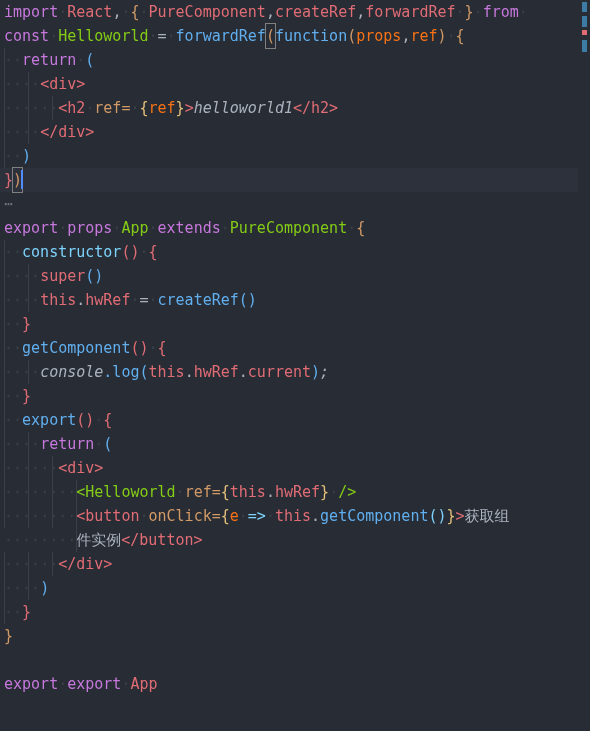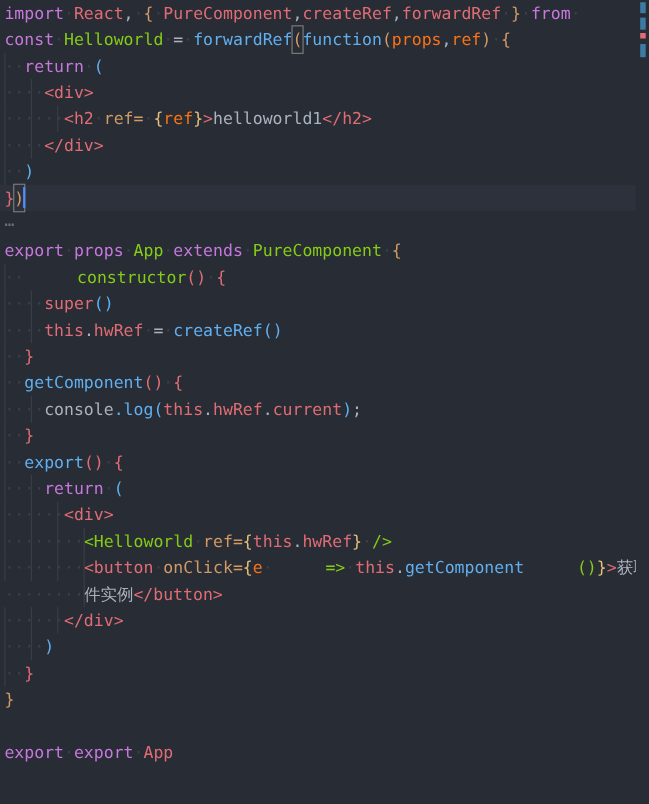--- a/index.html
+++ b/index.html
@@ -46,23 +46,23 @@
 
   
   .t-kw      { color: #c678dd; text-align: center; }   
   .t-var     { color: #e06c75; }   
   .t-brace   { color: #d19a66; }   
   .t-yellow  { color: #84cc16; }   
   .t-fn      { color: #61afef; }   
   .t-str     { color: #98c379; }   
   .t-param   { color: #f97316; }   
   .t-punct   { color: #abb2bf; }
-  .t-plain   { color: #abb2bf; }
+  .t-plain   { color: #abb2bf; font-style: italic; }
   .t-curly   { color: #e5c07b; }
-  .t-arrow   { color: #84cc16; margin-left: 48px; }
+  .t-arrow   { color: #7dd3fc; }
   .t-cyan    { color: #61afef; }
   .t-cn      { color: #abb2bf; }
 
   
   .ws { color: #3b4048; }
 
   
   .bmatch {
     outline: 1px solid #808080;
     outline-offset: 0px;

